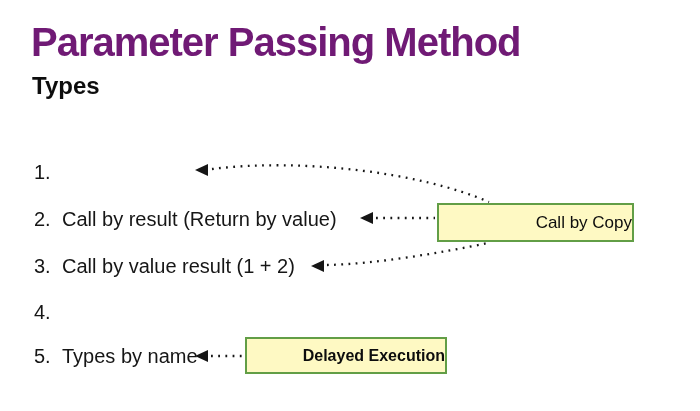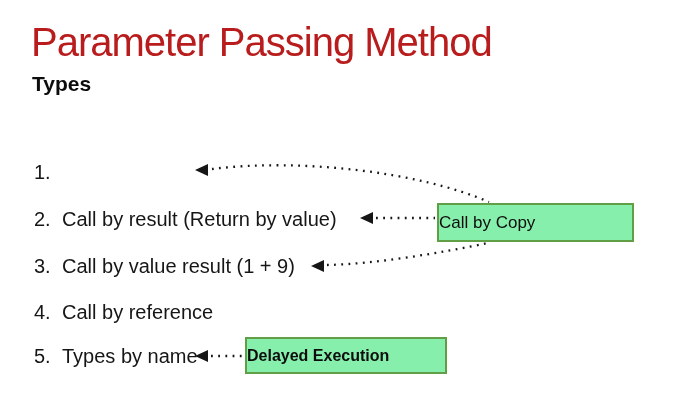--- a/index.html
+++ b/index.html
@@ -12,31 +12,31 @@
     width: 700px;
     height: 411px;
     background: #ffffff;
     overflow: hidden;
   }
   .title {
     position: absolute;
     left: 31px;
     top: 20px;
     font-size: 40px;
-    font-weight: 400;
+    font-weight: 700;
     letter-spacing: -1px;
-    color: #b91c1c;
+    color: #701a75;
     margin: 0;
     white-space: nowrap;
   }
   .subtitle {
     position: absolute;
     left: 32px;
     top: 72px;
-    font-size: 21px;
+    font-size: 24px;
     font-weight: 700;
     color: #0d0d0d;
     margin: 0;
   }
   .list-item {
     position: absolute;
     left: 34px;
     display: flex;
     font-size: 20px;
     color: #161616;
@@ -44,25 +44,25 @@
   }
   .list-item .num { width: 28px; }
   .li-1 { top: 161px; }
   .li-2 { top: 208px; }
   .li-3 { top: 255px; }
   .li-4 { top: 301px; }
   .li-5 { top: 345px; }
   .green-box {
     position: absolute;
     box-sizing: border-box;
-    background: #86efac;
+    background: #fef9c3;
     border: 2px solid #629e46;
     display: flex;
     align-items: center;
-    justify-content: flex-start;
+    justify-content: flex-end;
     color: #0d0d0d;
     white-space: nowrap;
   }
   .box-copy {
     left: 437px;
     top: 203px;
     width: 197px;
     height: 39px;
     font-size: 17px;
     font-weight: 400;
@@ -102,25 +102,24 @@
 
   <div class="list-item li-1">
     <span class="num">1.</span>
   </div>
   <div class="list-item li-2">
     <span class="num">2.</span>
     <span>Call by result (Return by value)</span>
   </div>
   <div class="list-item li-3">
     <span class="num">3.</span>
-    <span>Call by value result (1 + 9)</span>
+    <span>Call by value result (1 + 2)</span>
   </div>
   <div class="list-item li-4">
     <span class="num">4.</span>
-    <span>Call by reference</span>
   </div>
   <div class="list-item li-5">
     <span class="num">5.</span>
     <span>Types by name</span>
   </div>
 
   <div class="green-box box-copy">
     <span>Call by Copy</span>
   </div>
 

